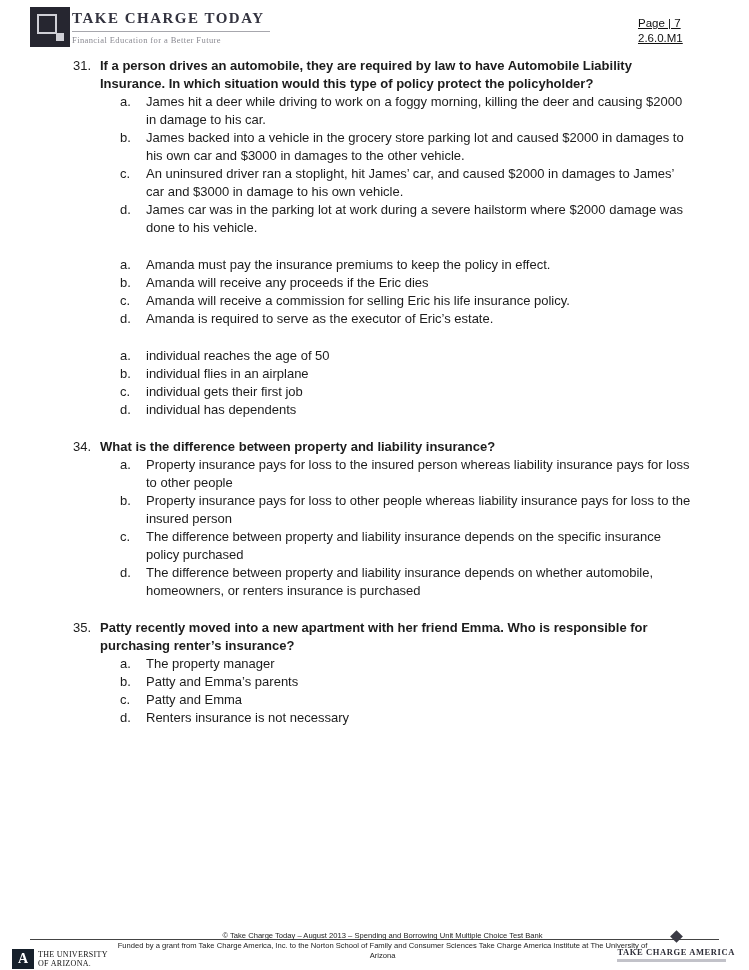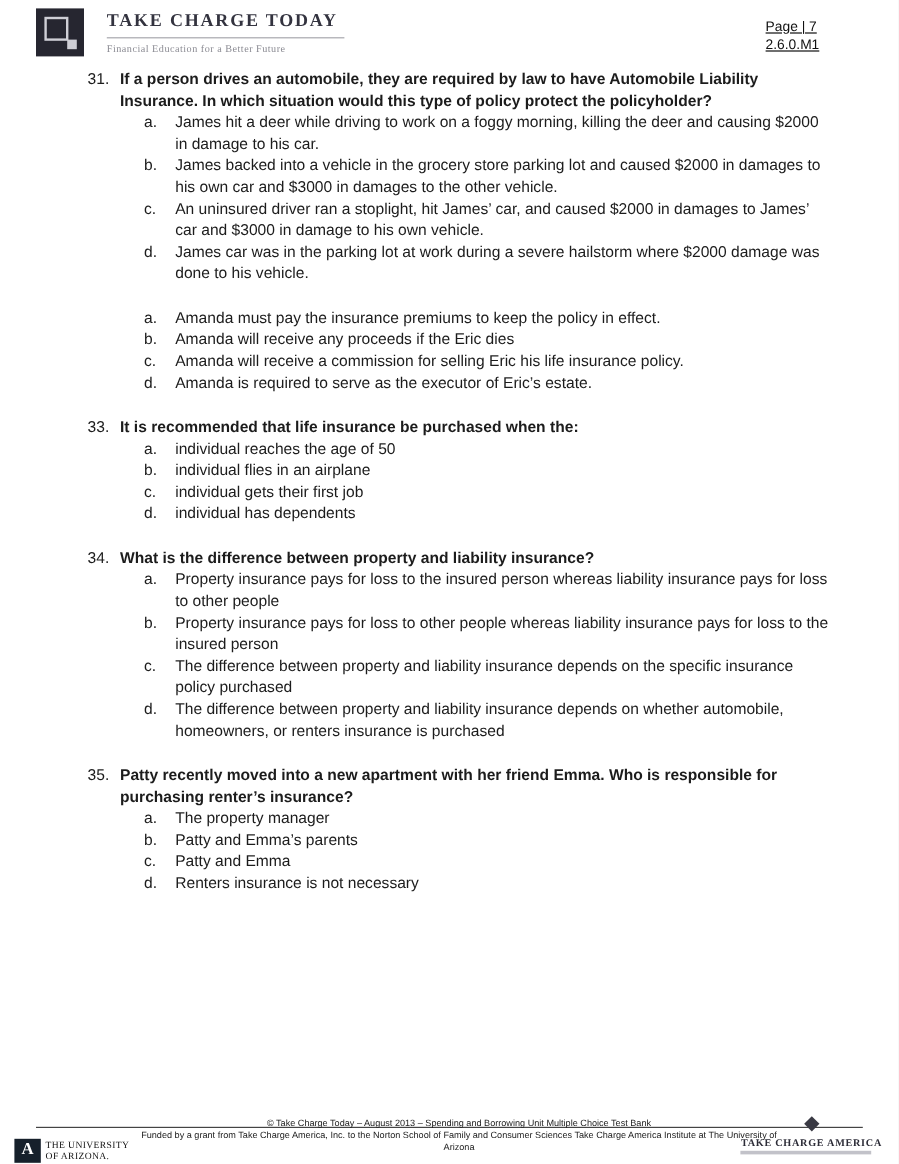--- a/index.html
+++ b/index.html
@@ -1,20 +1,20 @@
 <!DOCTYPE html>
 <html><head>
 <meta charset="utf-8">
 <style>
   html,body{margin:0;padding:0;background:#e9e9e9;}
   .page{width:749px;height:970px;background:#ffffff;position:relative;margin:0 auto;overflow:hidden;
         font-family:"Liberation Sans",sans-serif;color:#1c1c1c;box-sizing:border-box;}
 
   
-  .header{position:absolute;top:7px;left:30px;display:flex;align-items:flex-start;gap:19px;}
+  .header{position:absolute;top:7px;left:30px;display:flex;align-items:flex-start;gap:2px;}
   .logo-square{width:40px;height:40px;background:#262630;position:relative;flex-shrink:0;}
   .logo-square .inner{position:absolute;top:7px;left:7px;width:16px;height:16px;border:2px solid #cfcfd6;}
   .logo-square .dot{position:absolute;right:6px;bottom:6px;width:8px;height:8px;background:#cfcfd6;}
   .logo-text{padding-top:3px;}
   .logo-title{font-family:"Liberation Serif",serif;font-size:15px;font-weight:bold;letter-spacing:1.5px;color:#33333f;white-space:nowrap;}
   .logo-rule{height:1px;background:#a7a7ad;margin:4px 0 3px 0;width:198px;}
   .logo-tagline{font-family:"Liberation Serif",serif;font-size:8.5px;color:#8a8a92;letter-spacing:0.4px;white-space:nowrap;}
   .page-info{position:absolute;top:16px;left:638px;font-size:11.5px;line-height:15px;color:#111;text-decoration:underline;}
 
   
@@ -103,24 +103,20 @@
           <div class="opt-text">Amanda will receive a commission for selling Eric his life insurance policy.</div>
         </div>
         <div class="option">
           <span class="opt-letter">d.</span>
           <div class="opt-text">Amanda is required to serve as the executor of Eric’s estate.</div>
         </div>
       </div>
     </div>
 
     <div class="question">
-      <div class="q-head">
-        <span class="q-num">33.</span>
-        <div class="q-text">It is recommended that life insurance be purchased when the:</div>
-      </div>
       <div class="options">
         <div class="option">
           <span class="opt-letter">a.</span>
           <div class="opt-text">individual reaches the age of 50</div>
         </div>
         <div class="option">
           <span class="opt-letter">b.</span>
           <div class="opt-text">individual flies in an airplane</div>
         </div>
         <div class="option">

